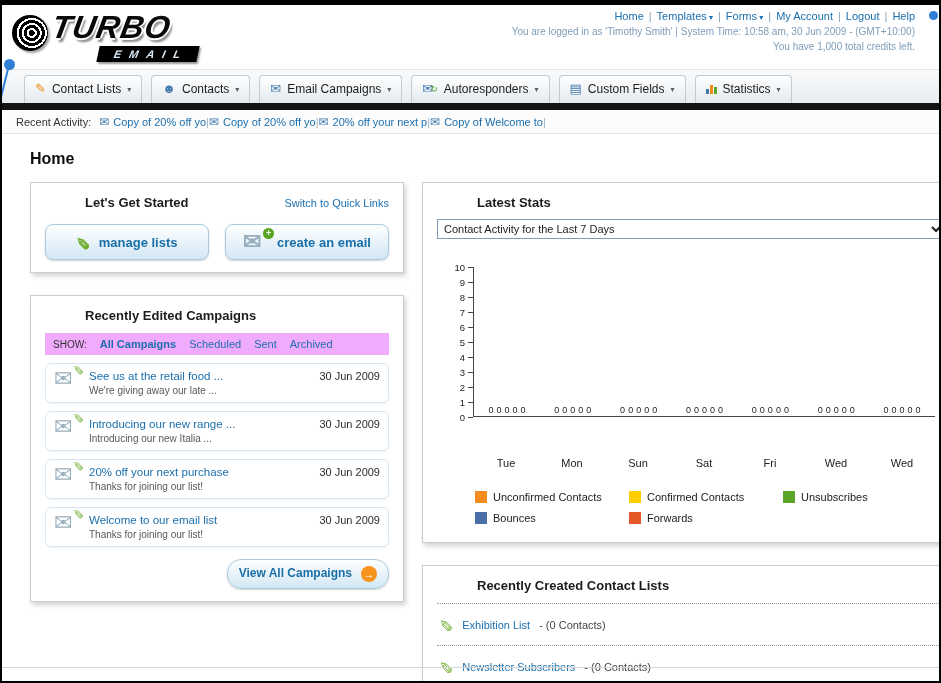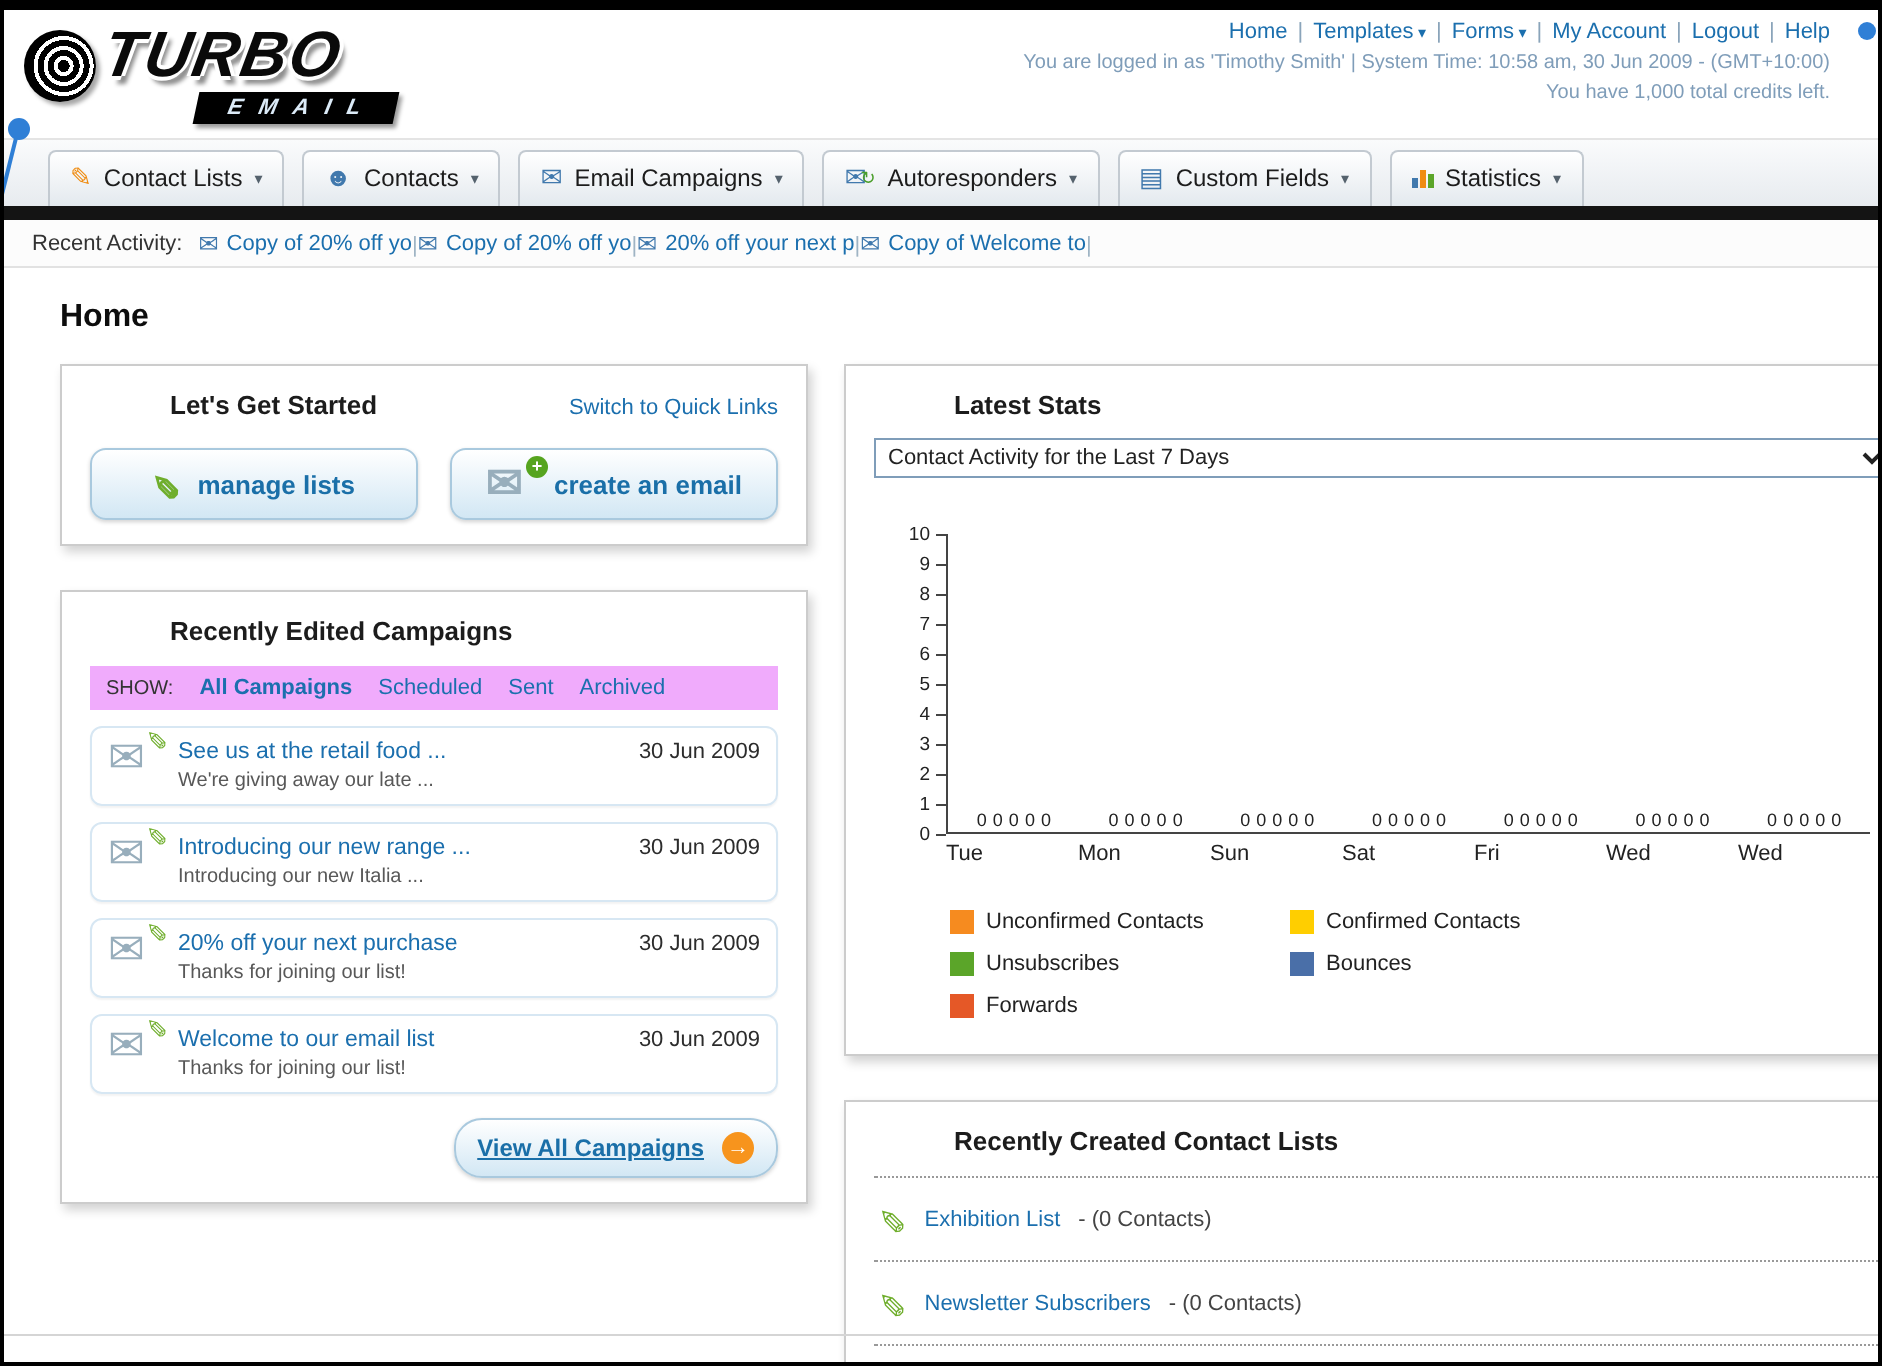--- a/index.html
+++ b/index.html
@@ -88,40 +88,40 @@
   .show-label { font-size:10px; color:#333; }
   .filter-link { color:#1b6fae; cursor:pointer; text-decoration:none; }
   .filter-link.active { font-weight:bold; }
   .camp-item { margin:8px 0; border:1px solid #d7e7f3; border-radius:6px; padding:6px 8px;
                display:flex; gap:9px; align-items:flex-start; cursor:pointer;
                box-shadow:0 1px 1px rgba(0,0,0,.05); }
   .camp-title { font-size:11.5px; color:#1b6fae; text-decoration:none; display:block; }
   .camp-sub { font-size:10px; color:#585858; margin-top:3px; }
   .camp-date { margin-left:auto; font-size:11px; color:#2c2c2c; white-space:nowrap; }
   .btn-row { text-align:right; margin-top:12px; }
-  .pill-btn { display:inline-flex; align-items:center; gap:9px; padding:6px 11px;
+  .pill-btn { display:inline-flex; gap:9px; padding:6px 11px;
               background:linear-gradient(#ffffff,#d2e7f4); border:1px solid #a9c9de; border-radius:14px;
               color:#1a6fa8; font-weight:bold; font-size:12px; cursor:pointer;
-              box-shadow:0 1px 2px rgba(0,0,0,.18);text-decoration:underline; }
+              box-shadow:0 1px 2px rgba(0,0,0,.18); }
 
   
   .stats-select { width:100%; margin-top:9px; font-size:11px; font-family:"Liberation Sans",sans-serif;
                   color:#222; border:1px solid #7f9db9; padding:2px; background:#fff; }
   .chart-area { display:flex; margin:28px 10px 0 10px; }
   .y-axis { position:relative; width:26px; height:150px; flex:none; }
   .y-label { position:absolute; right:8px; font-size:9.5px; color:#222; line-height:9px; }
   .y-label::after { content:""; position:absolute; right:-8px; top:4px; width:5px; height:1px; background:#444; }
   .plot { flex:1; height:150px; border-left:1px solid #444; border-bottom:1px solid #444; position:relative; }
   .zeros-row { position:absolute; left:0; right:0; bottom:1px; display:flex; }
   .zero-group { flex:1; display:flex; justify-content:center; gap:3px; }
   .zero-group span { font-size:9px; color:#222; line-height:10px; }
   .x-labels { display:flex; margin:4px 10px 0 36px; }
-  .x-labels span { flex:1; text-align:left; font-size:11px; color:#222; }
+  .x-labels span { flex:1; text-align:center; font-size:11px; color:#222;margin-top:36px; }
   .legend { display:flex; flex-wrap:wrap; width:470px; margin:22px 0 6px 38px; row-gap:9px; }
-  .legend-item { width:170px; display:flex; align-items:flex-end; gap:6px; font-size:11px; color:#222; }
+  .legend-item { width:154px; display:flex; align-items:flex-end; gap:6px; font-size:11px; color:#222; }
   .legend-sw { width:12px; height:12px; display:inline-block; flex:none; }
 
   
   .cl-items { border-top:1px dotted #999; margin-top:10px; }
   .cl-item { display:flex; align-items:center; gap:9px; padding:10px 2px;
              border-bottom:1px dotted #999; cursor:pointer; }
   .cl-link { font-size:11px; color:#1b6fae; text-decoration:none; }
   .cl-suffix { font-size:11px; color:#444; }
   .cl-btn-row { text-align:right; margin-top:18px; }
 

